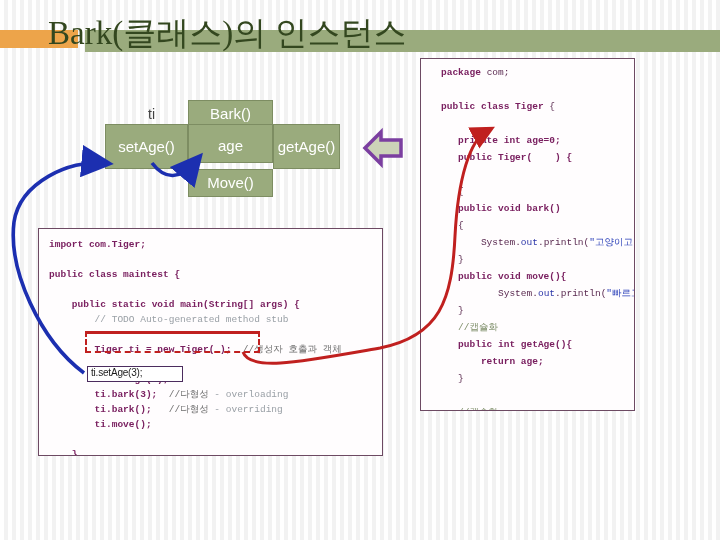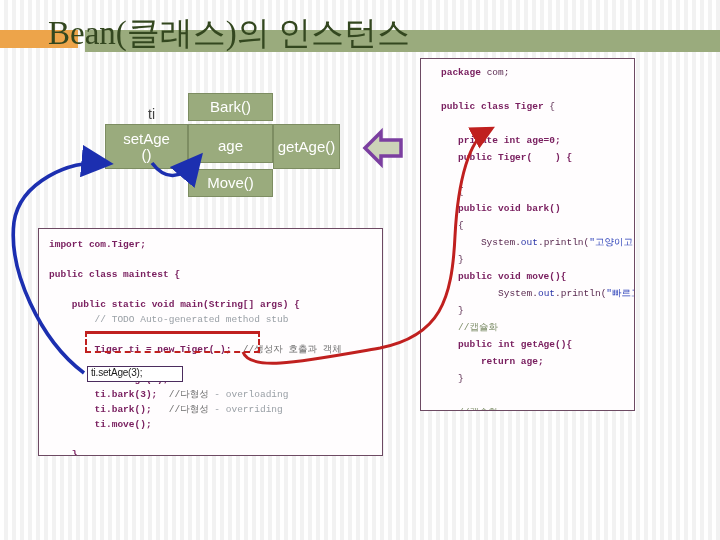--- a/index.html
+++ b/index.html
@@ -33,23 +33,23 @@
   .dbox{
     position:absolute;
     background:#9aab7d;
     border:1px solid #7d8d62;
     color:#ffffff;
     font-size:15px;
     display:flex; align-items:center; justify-content:center;
     text-align:center; line-height:1.05;
     box-sizing:border-box;
   }
-  #box-bark  { left:188px; top:93px;  width:85px;  height:28px; }
+  #box-bark  { left:188px; top:100px;  width:85px;  height:28px; }
   #box-setage{ left:105px; top:124px;  width:83px;  height:45px;
-               flex-direction:column; }
+               }
   #box-age   { left:188px; top:124px;  width:85px;  height:39px;
                align-items:flex-end; padding-bottom:8px;}
   #box-getage{ left:273px; top:124px;  width:67px;  height:45px;
                flex-direction:row; }
   #box-move  { left:188px; top:169px;  width:85px;  height:28px; }
 
   #label-ti{
     position:absolute; left:148px; top:106px;
     font-size:14px; color:#404040; font-weight:400;
   }
@@ -99,21 +99,21 @@
 
   
   #connectors{ position:absolute; left:0; top:0; width:720px; height:540px;
                pointer-events:none; }
 </style>
 </head>
 <body>
 
 <div id="title-band"></div>
 <div id="title-accent"></div>
-<div id="page-title">Bean(클래스)의 인스턴스</div>
+<div id="page-title">Bark(클래스)의 인스턴스</div>
 
 <div id="label-ti">ti</div>
 
 <div class="dbox" id="box-bark">
   <span>Bark()</span>
 </div>
 
 <div class="dbox" id="box-setage">
   <span>setAge</span>
   <span>()</span>

